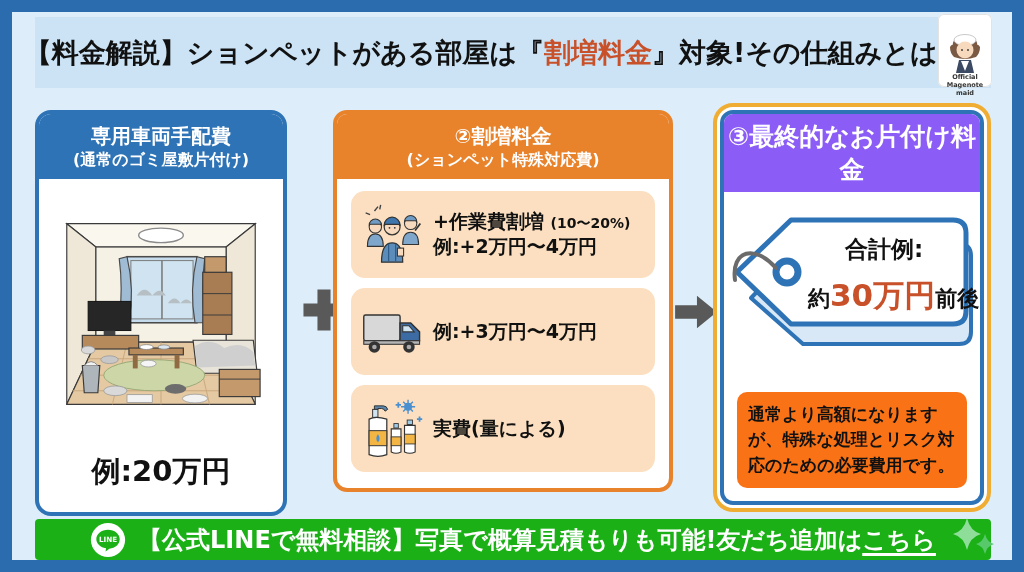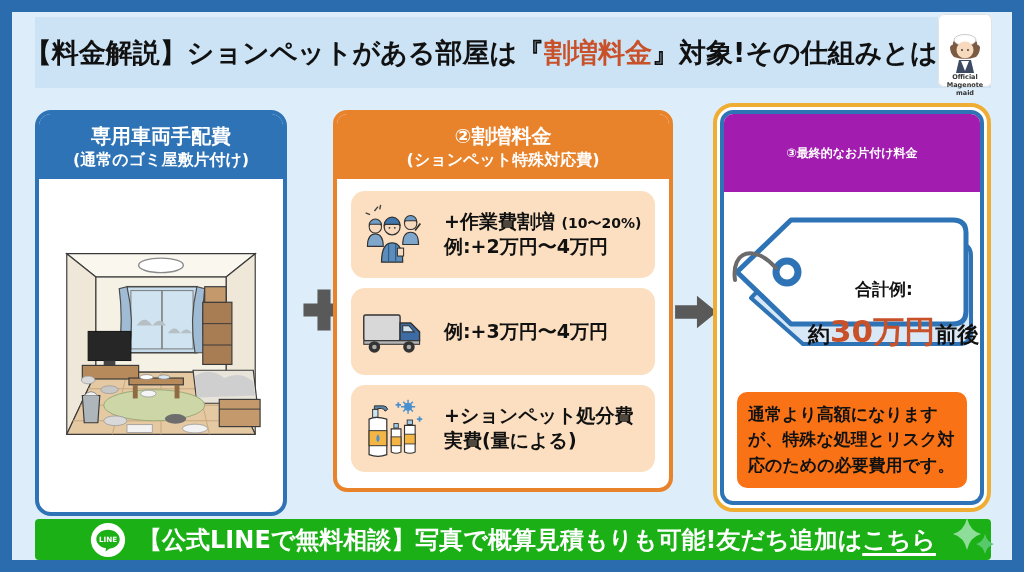--- a/index.html
+++ b/index.html
@@ -46,40 +46,40 @@
   
   .op-plus  { position:absolute; left:284px; top:270px; line-height:0; }
   .op-arrow { position:absolute; left:663px; top:281px; line-height:0; }
 
   
   .card2 { left:321px; top:98px; width:340px; height:382px;
            border:4px solid #e8832c; border-radius:14px; overflow:hidden; }
   .card2 .card-head { background:#e8832c; }
   .card2-items { flex:1; display:flex; flex-direction:column; gap:10px; padding:12px 14px 16px; }
   .fee-item { flex:1; background:#fbdfc0; border-radius:14px; display:flex;
-              align-items:center; gap:19px; padding:6px 10px; }
+              align-items:center; gap:8px; padding:6px 10px; }
   .fee-icon { width:64px; flex:none; display:flex; align-items:center; justify-content:center; line-height:0; }
   .fee-text { font-weight:bold; color:#111; }
   .fee-text .fl1 { font-size:19px; line-height:1.35; }
   .fee-text .fnote { font-size:14px; }
   .fee-text .fl2 { font-size:19px; line-height:1.35; }
 
   
   .card3-outer { position:absolute; left:701px; top:91px; width:278px; height:409px;
                  background:#fff; border:4px solid #f0ad33; border-radius:20px; padding:3px; }
   .card3-inner { width:100%; height:100%; border:4px solid #2e73b5; border-radius:13px;
                  overflow:hidden; display:flex; flex-direction:column; background:#fff; }
-  .card3-head { background:#a21caf; color:#fff; font-weight:bold; font-size:12px;
+  .card3-head { background:#8b5cf6; color:#fff; font-weight:bold; font-size:25px;
                 display:flex; align-items:center; justify-content:center; height:78px;
                 text-align:center; flex:none; }
   .tag-zone { position:relative; flex:1; }
   .tag-svg { position:absolute; left:5px; top:14px; }
   .tag-text { position:absolute; left:84px; top:42px; width:152px; text-align:center;
               font-weight:bold; color:#111; }
-  .tag-text .t1 { font-size:17px; display:block;margin-top:44px; }
+  .tag-text .t1 { font-size:23px; display:block; }
   .tag-text .t2 { font-size:22px; display:block; margin-top:10px; white-space:nowrap; }
   .tag-text .t2 .hl { font-size:31px; color:#c8512a; }
   .card3-note { margin:0 13px 13px; background:#f97316; border-radius:10px;
                 padding:10px 11px; font-size:17px; font-weight:bold; line-height:1.5; color:#111; flex:none; }
 
   
   .footer-banner {
     position:absolute; left:23px; top:507px; width:956px; height:41px;
     background:#1bb116; border-radius:4px; display:flex; align-items:center;
     justify-content:center; gap:12px; color:#fff;
@@ -161,20 +161,21 @@
         <path d="M26 152 q7 -8 14 0" fill="#f2f2f2" stroke="#888" stroke-width="1"></path>
         <ellipse cx="58" cy="178" rx="12" ry="5" fill="#d9d9d9" stroke="#999" stroke-width="0.8"></ellipse>
         <rect x="70" y="182" width="26" height="8" fill="#f2f2f2" stroke="#999" stroke-width="0.8"></rect>
         <ellipse cx="120" cy="176" rx="11" ry="5" fill="#6d6d6d"></ellipse>
         <ellipse cx="140" cy="186" rx="13" ry="4.5" fill="#f2f2f2" stroke="#999" stroke-width="0.8"></ellipse>
         <ellipse cx="52" cy="146" rx="9" ry="4" fill="#c7c7c7" stroke="#999" stroke-width="0.8"></ellipse>
         <ellipse cx="92" cy="150" rx="8" ry="3.5" fill="#f5f5f5" stroke="#999" stroke-width="0.8"></ellipse>
         <ellipse cx="30" cy="136" rx="7" ry="4" fill="#d9d9d9" stroke="#999" stroke-width="0.8"></ellipse>
       </svg>
     </div>
+    <div class="card1-example">例:20万円</div>
   </div>
 
   <div class="op-plus">
     <svg width="56" height="56" viewBox="0 0 60 60">
         <path d="M23 8h14v15h15v14H37v15H23V37H8V23h15z" fill="#595959"></path>
       </svg>
   </div>
 
   <div class="card card2">
     <div class="card-head">
@@ -242,21 +243,20 @@
             <path d="M18 42 q4 5 0 9 q-4 -4 0 -9" fill="#4a90d0"></path>
             <rect x="36" y="30" width="5" height="5" fill="#9ecbe8" stroke="#333" stroke-width="1"></rect>
             <path d="M33 36 h11 v26 q-5.5 3 -11 0 z" fill="#fff" stroke="#333" stroke-width="1.3"></path>
             <rect x="33" y="45" width="11" height="10" fill="#f3b544" stroke="#333" stroke-width="1"></rect>
             <rect x="51" y="26" width="6" height="5" fill="#9ecbe8" stroke="#333" stroke-width="1"></rect>
             <path d="M48 32 h12 v30 q-6 3 -12 0 z" fill="#fff" stroke="#333" stroke-width="1.3"></path>
             <rect x="48" y="42" width="12" height="11" fill="#f3b544" stroke="#333" stroke-width="1"></rect>
           </svg>
         </span>
         <div class="fee-text">
-          <div class="fl1"><span>+ションペット処分費</span></div>
           <div class="fl2">実費(量による)</div>
         </div>
       </div>
 
     </div>
   </div>
 
   <div class="op-arrow">
     <svg width="42" height="38" viewBox="0 0 44 40">
         <path d="M0 13h23V3l21 17-21 17V27H0z" fill="#595959"></path>

